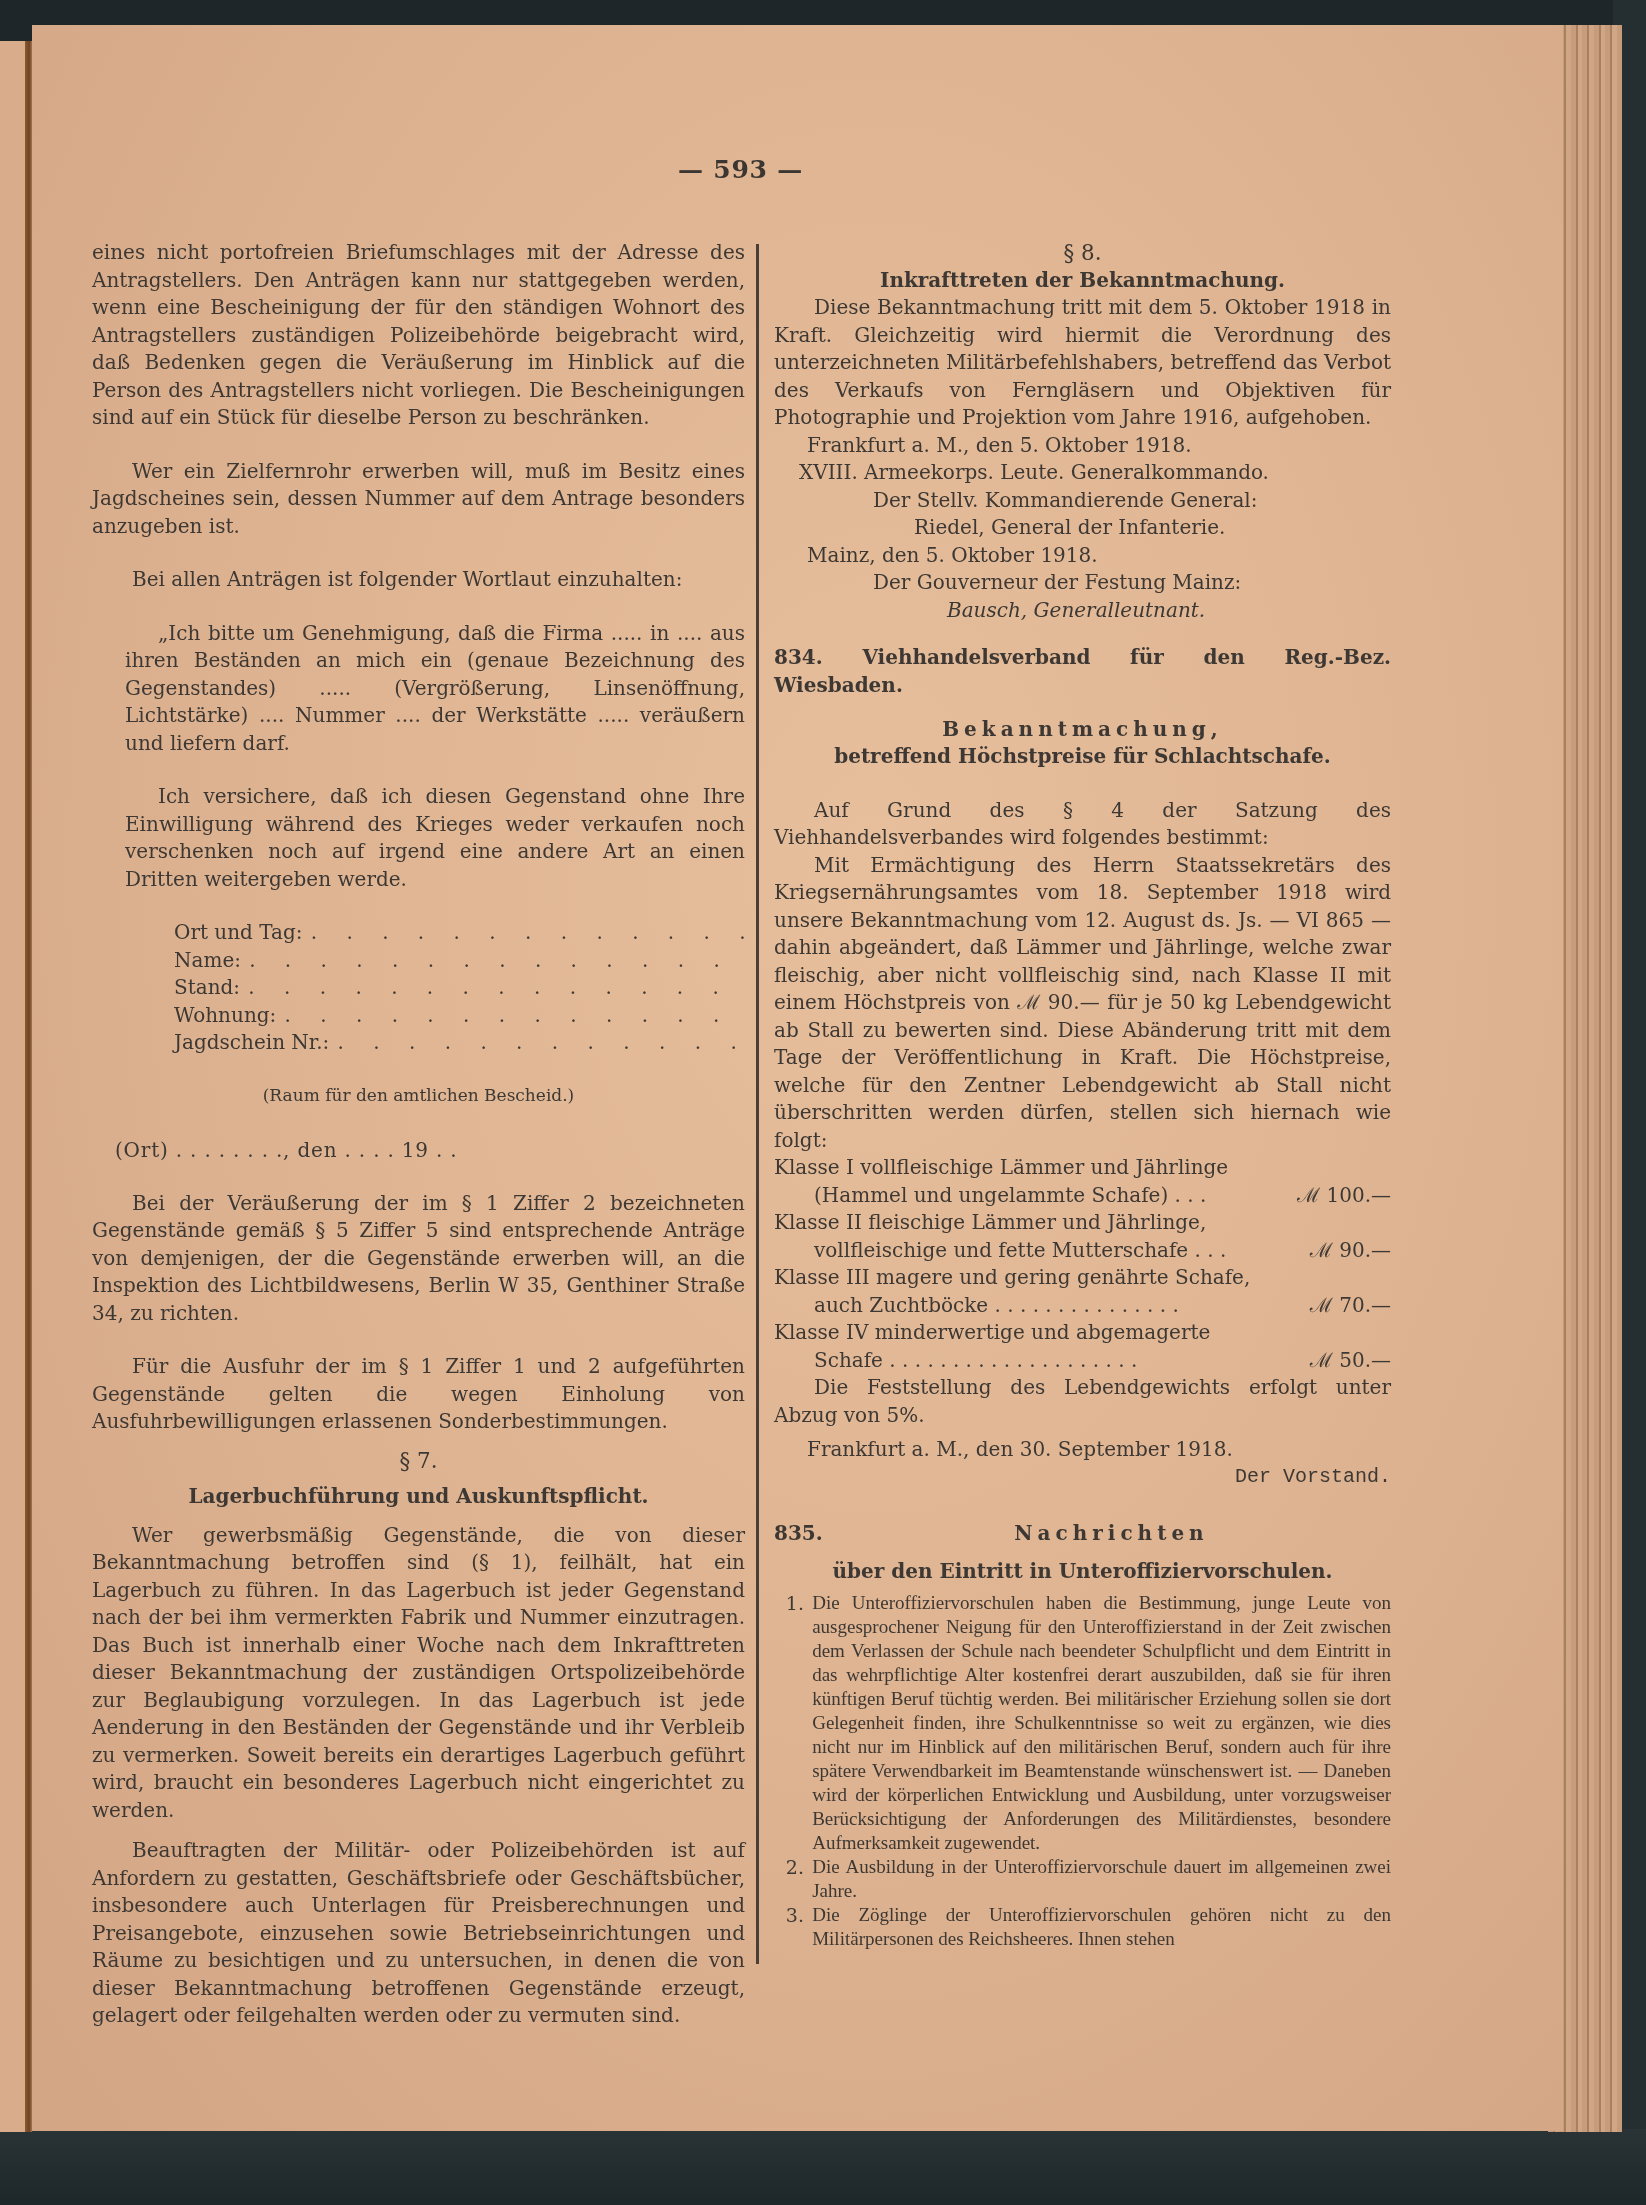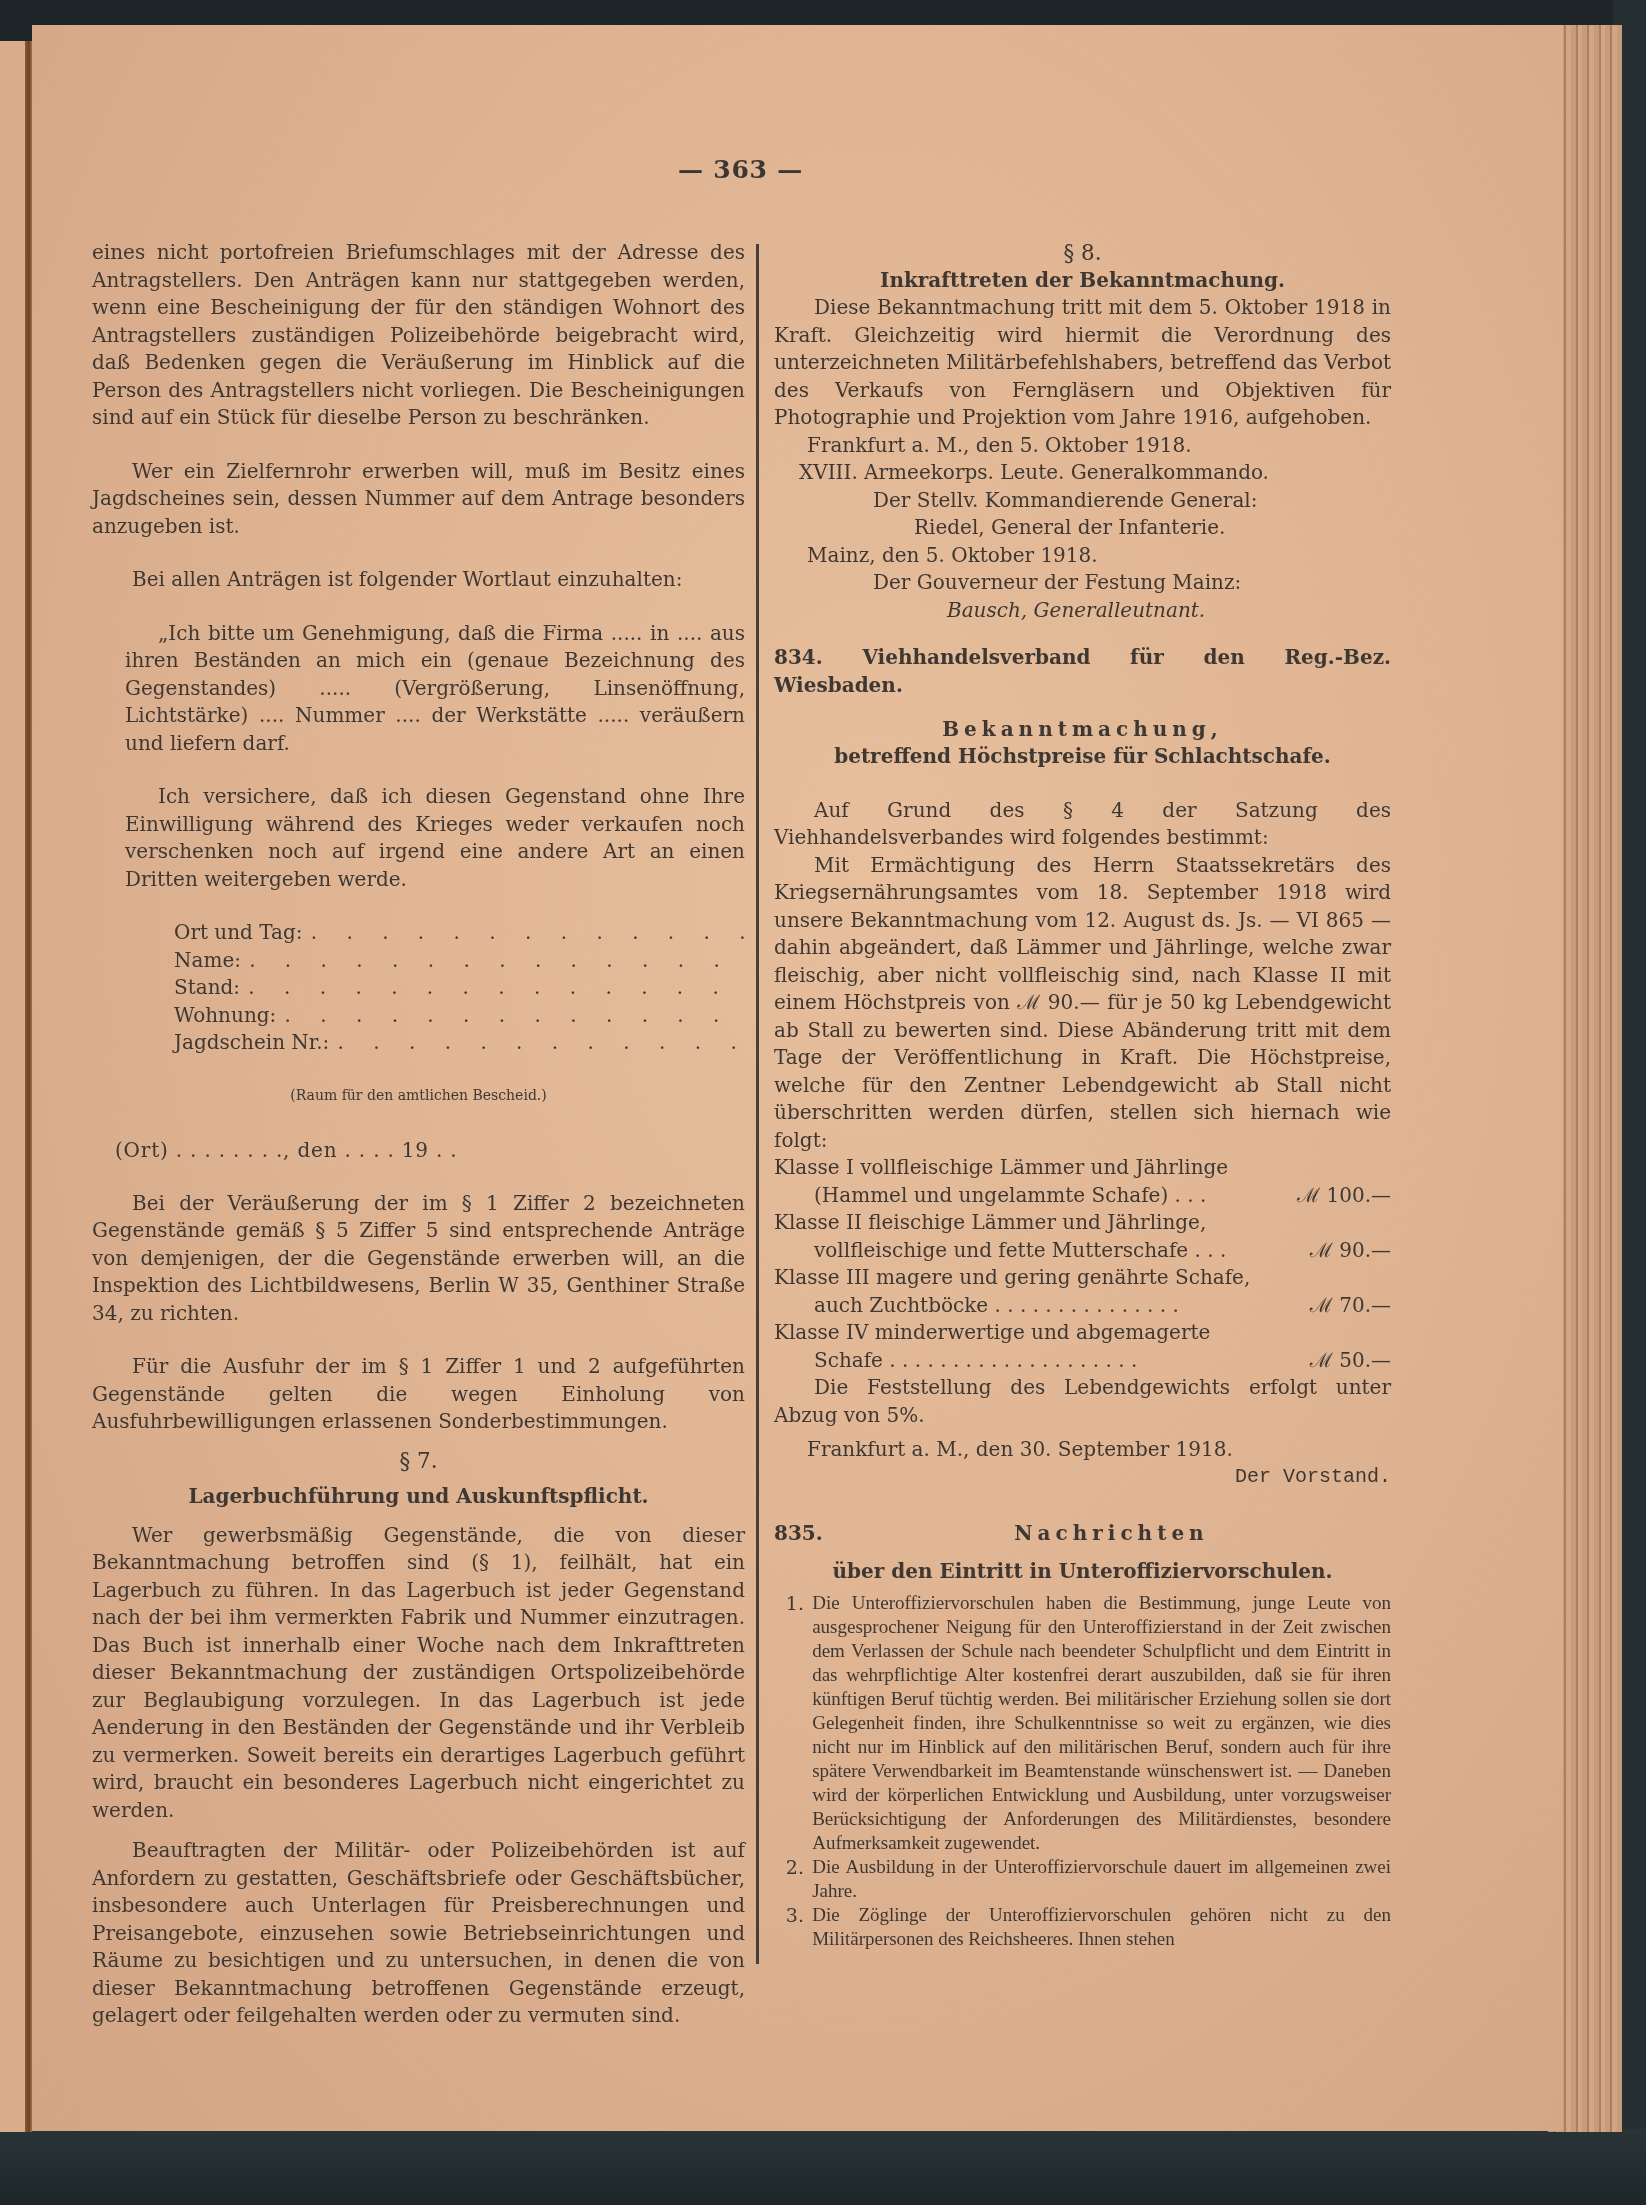--- a/index.html
+++ b/index.html
@@ -52,21 +52,21 @@
     p { margin: 0; }
     .indent { text-indent: 40px; }
     .gap { margin-top: 26px; }
     .center { text-align: center; text-indent: 0; }
     .bold { font-weight: bold; }
     .para-sign { font-size: 21.4px; }
     .form-block { padding-left: 49px; }
     .form-line { display: flex; align-items: baseline; }
     .form-line .lbl { white-space: nowrap; }
     .form-line .dots { flex: 1; overflow: hidden; white-space: nowrap; letter-spacing: 11.5px; margin-left: 8.2px; }
-    .small { font-size: 14px; }
+    .small { font-size: 17px; }
     .spaced { letter-spacing: 5px; }
     .sig { padding-left: 33px; text-align: left; }
     .sig2 { padding-left: 99px; text-align: left; }
     .right { text-align: right; font-family: Liberation Mono, monospace; }
     .price-row { display: flex; }
     .price-row .desc { flex: 1; padding-left: 40px; overflow: hidden; white-space: nowrap; }
     .price-row .val { width: 99px; text-align: right; white-space: nowrap; }
     .item { display: flex; }
     .item .num { width: 30px; flex: none; text-align: right; padding-right: 8.2px; }
     .item .txt { flex: 1; font-family: Liberation Serif, serif; }
@@ -78,21 +78,21 @@
 <body>
 
 <div class="cover-right"></div>
 <div class="cover-bottom"></div>
 <div class="prev-page"></div>
 <div class="gutter"></div>
 <div class="page-edges"></div>
 
 <div class="page"></div>
 
-<div class="page-number">— 363 —</div>
+<div class="page-number">— 593 —</div>
 
 <div class="column col-left">
   <p>eines nicht portofreien Briefumschlages mit der Adresse des Antragstellers. Den Anträgen kann nur stattgegeben werden, wenn eine Bescheinigung der für den ständigen Wohnort des Antragstellers zuständigen Polizeibehörde beigebracht wird, daß Bedenken gegen die Veräußerung im Hinblick auf die Person des Antragstellers nicht vorliegen. Die Bescheinigungen sind auf ein Stück für dieselbe Person zu beschränken.</p>
   <p class="indent gap">Wer ein Zielfernrohr erwerben will, muß im Besitz eines Jagdscheines sein, dessen Nummer auf dem Antrage besonders anzugeben ist.</p>
   <p class="indent gap">Bei allen Anträgen ist folgender Wortlaut einzuhalten:</p>
   <div style="padding-left:0px;">
     <p class="indent gap" style="margin-left:33px;text-indent:33px;">„Ich bitte um Genehmigung, daß die Firma ..... in .... aus ihren Beständen an mich ein (genaue Bezeichnung des Gegenstandes) ..... (Vergrößerung, Linsenöffnung, Lichtstärke) .... Nummer .... der Werkstätte ..... veräußern und liefern darf.</p>
     <p class="indent gap" style="margin-left:33px;text-indent:33px;">Ich versichere, daß ich diesen Gegenstand ohne Ihre Einwilligung während des Krieges weder verkaufen noch verschenken noch auf irgend eine andere Art an einen Dritten weitergeben werde.</p>
   </div>
   <div class="form-block gap" style="padding-left:82px;">

